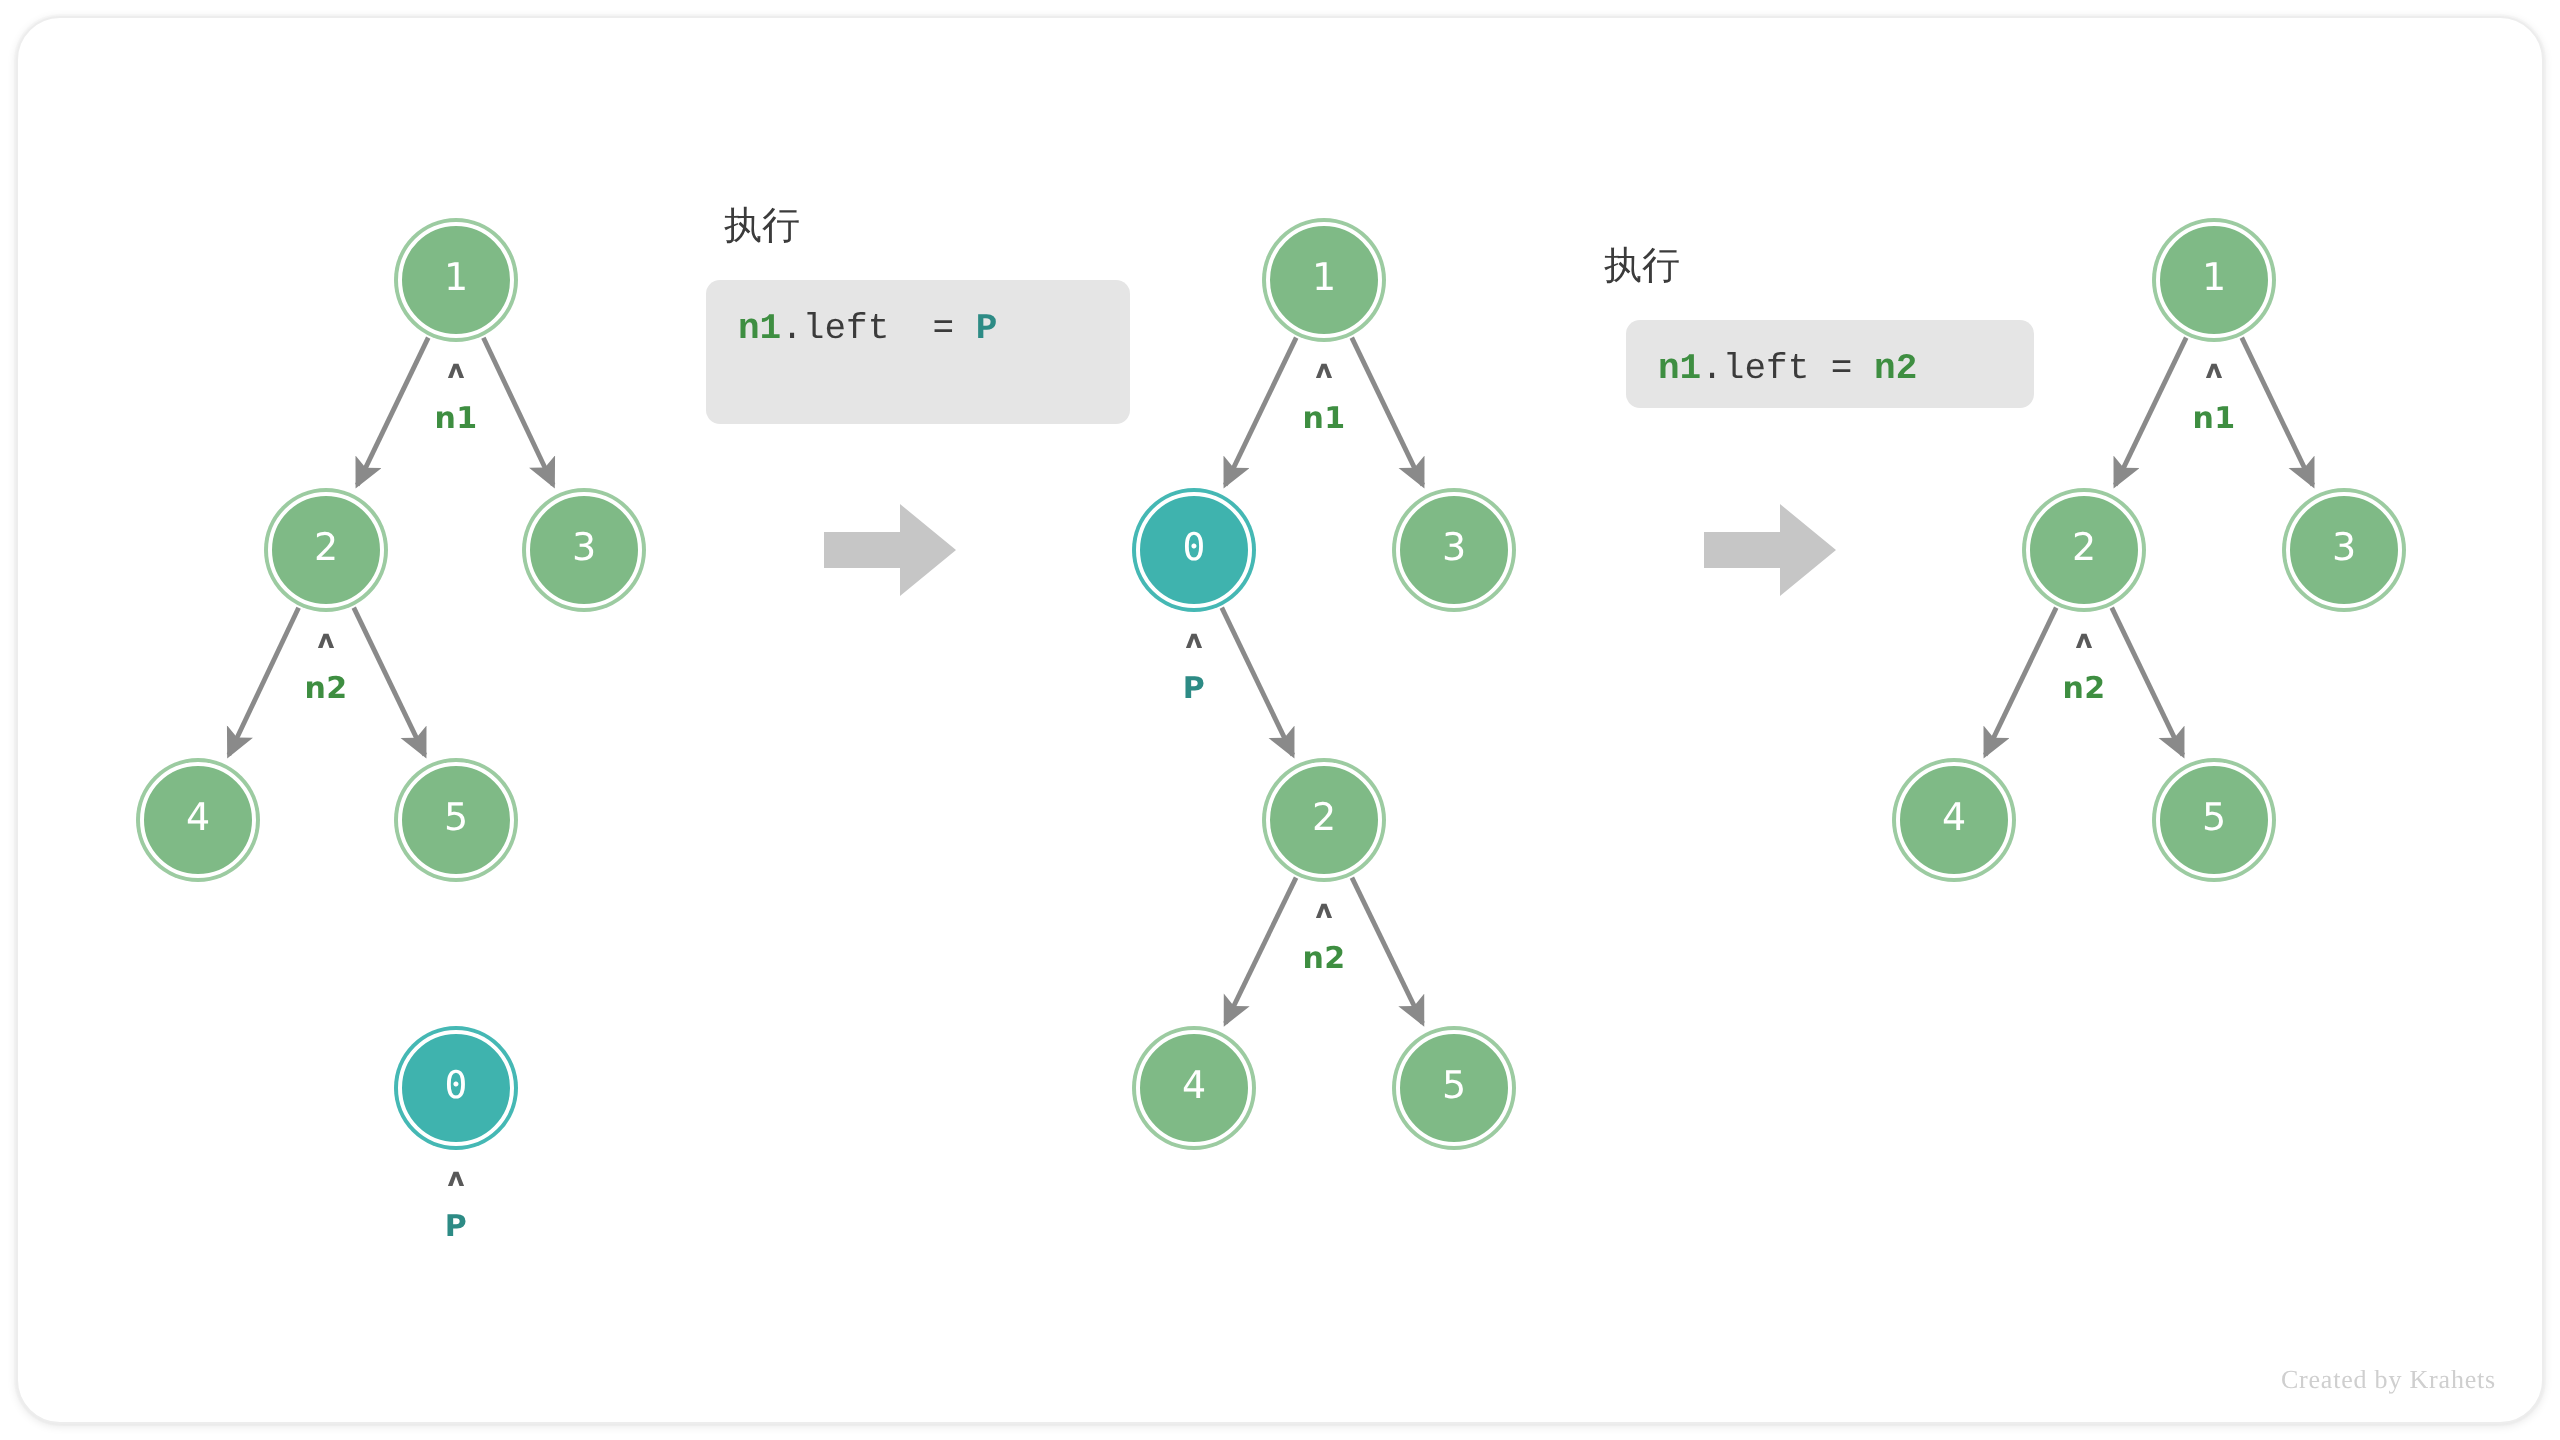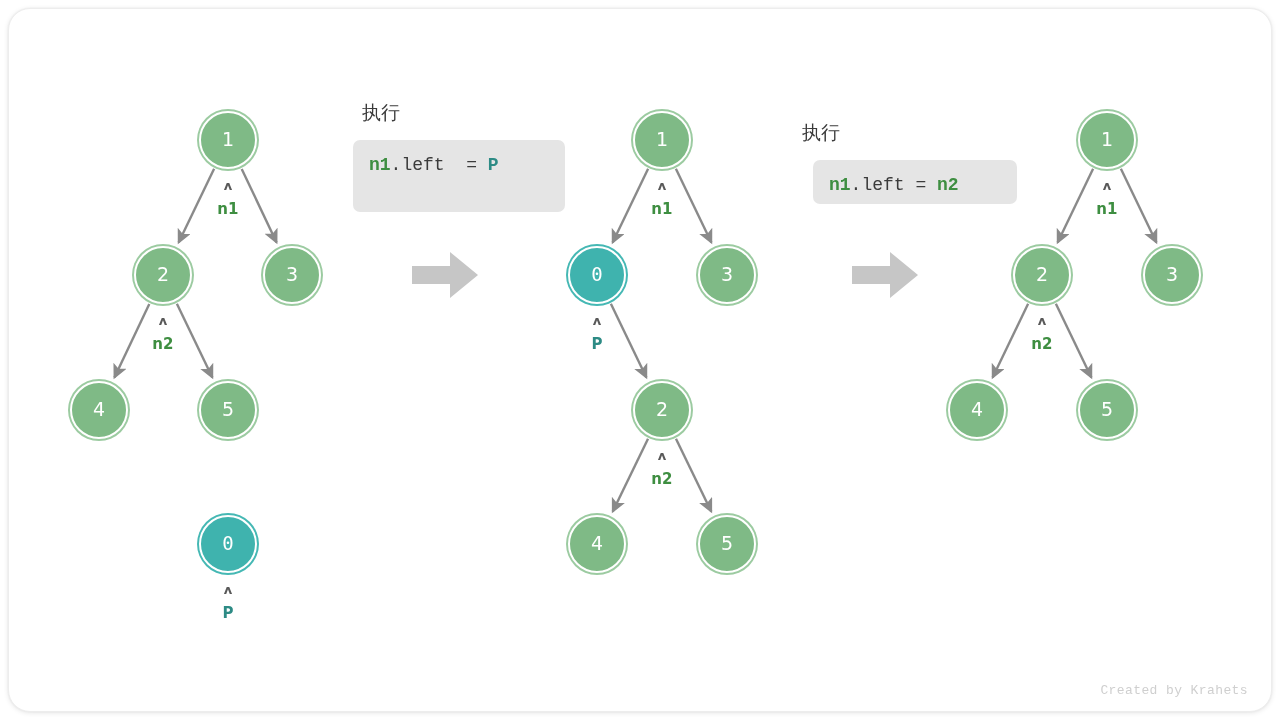--- a/index.html
+++ b/index.html
@@ -118,21 +118,21 @@
   }
   .codebox .ln { display: block; }
   .tok-var  { color: #3E8E41; font-weight: bold; }
   .tok-ptr  { color: #2D8B85; font-weight: bold; }
   .tok-plain{ color: #3b3b3b; }
   
   .credit {
     position: absolute;
     right: 32px;
     bottom: 22px;
-    font-family: Liberation Mono, monospace;
+    font-family: Liberation Serif, serif;
     font-size: 13px;
     color: #cfcfcf;
     letter-spacing: .4px;
   }
 </style>
 </head>
 <body>
 
 <div id="canvas">
   <div class="card"></div>

